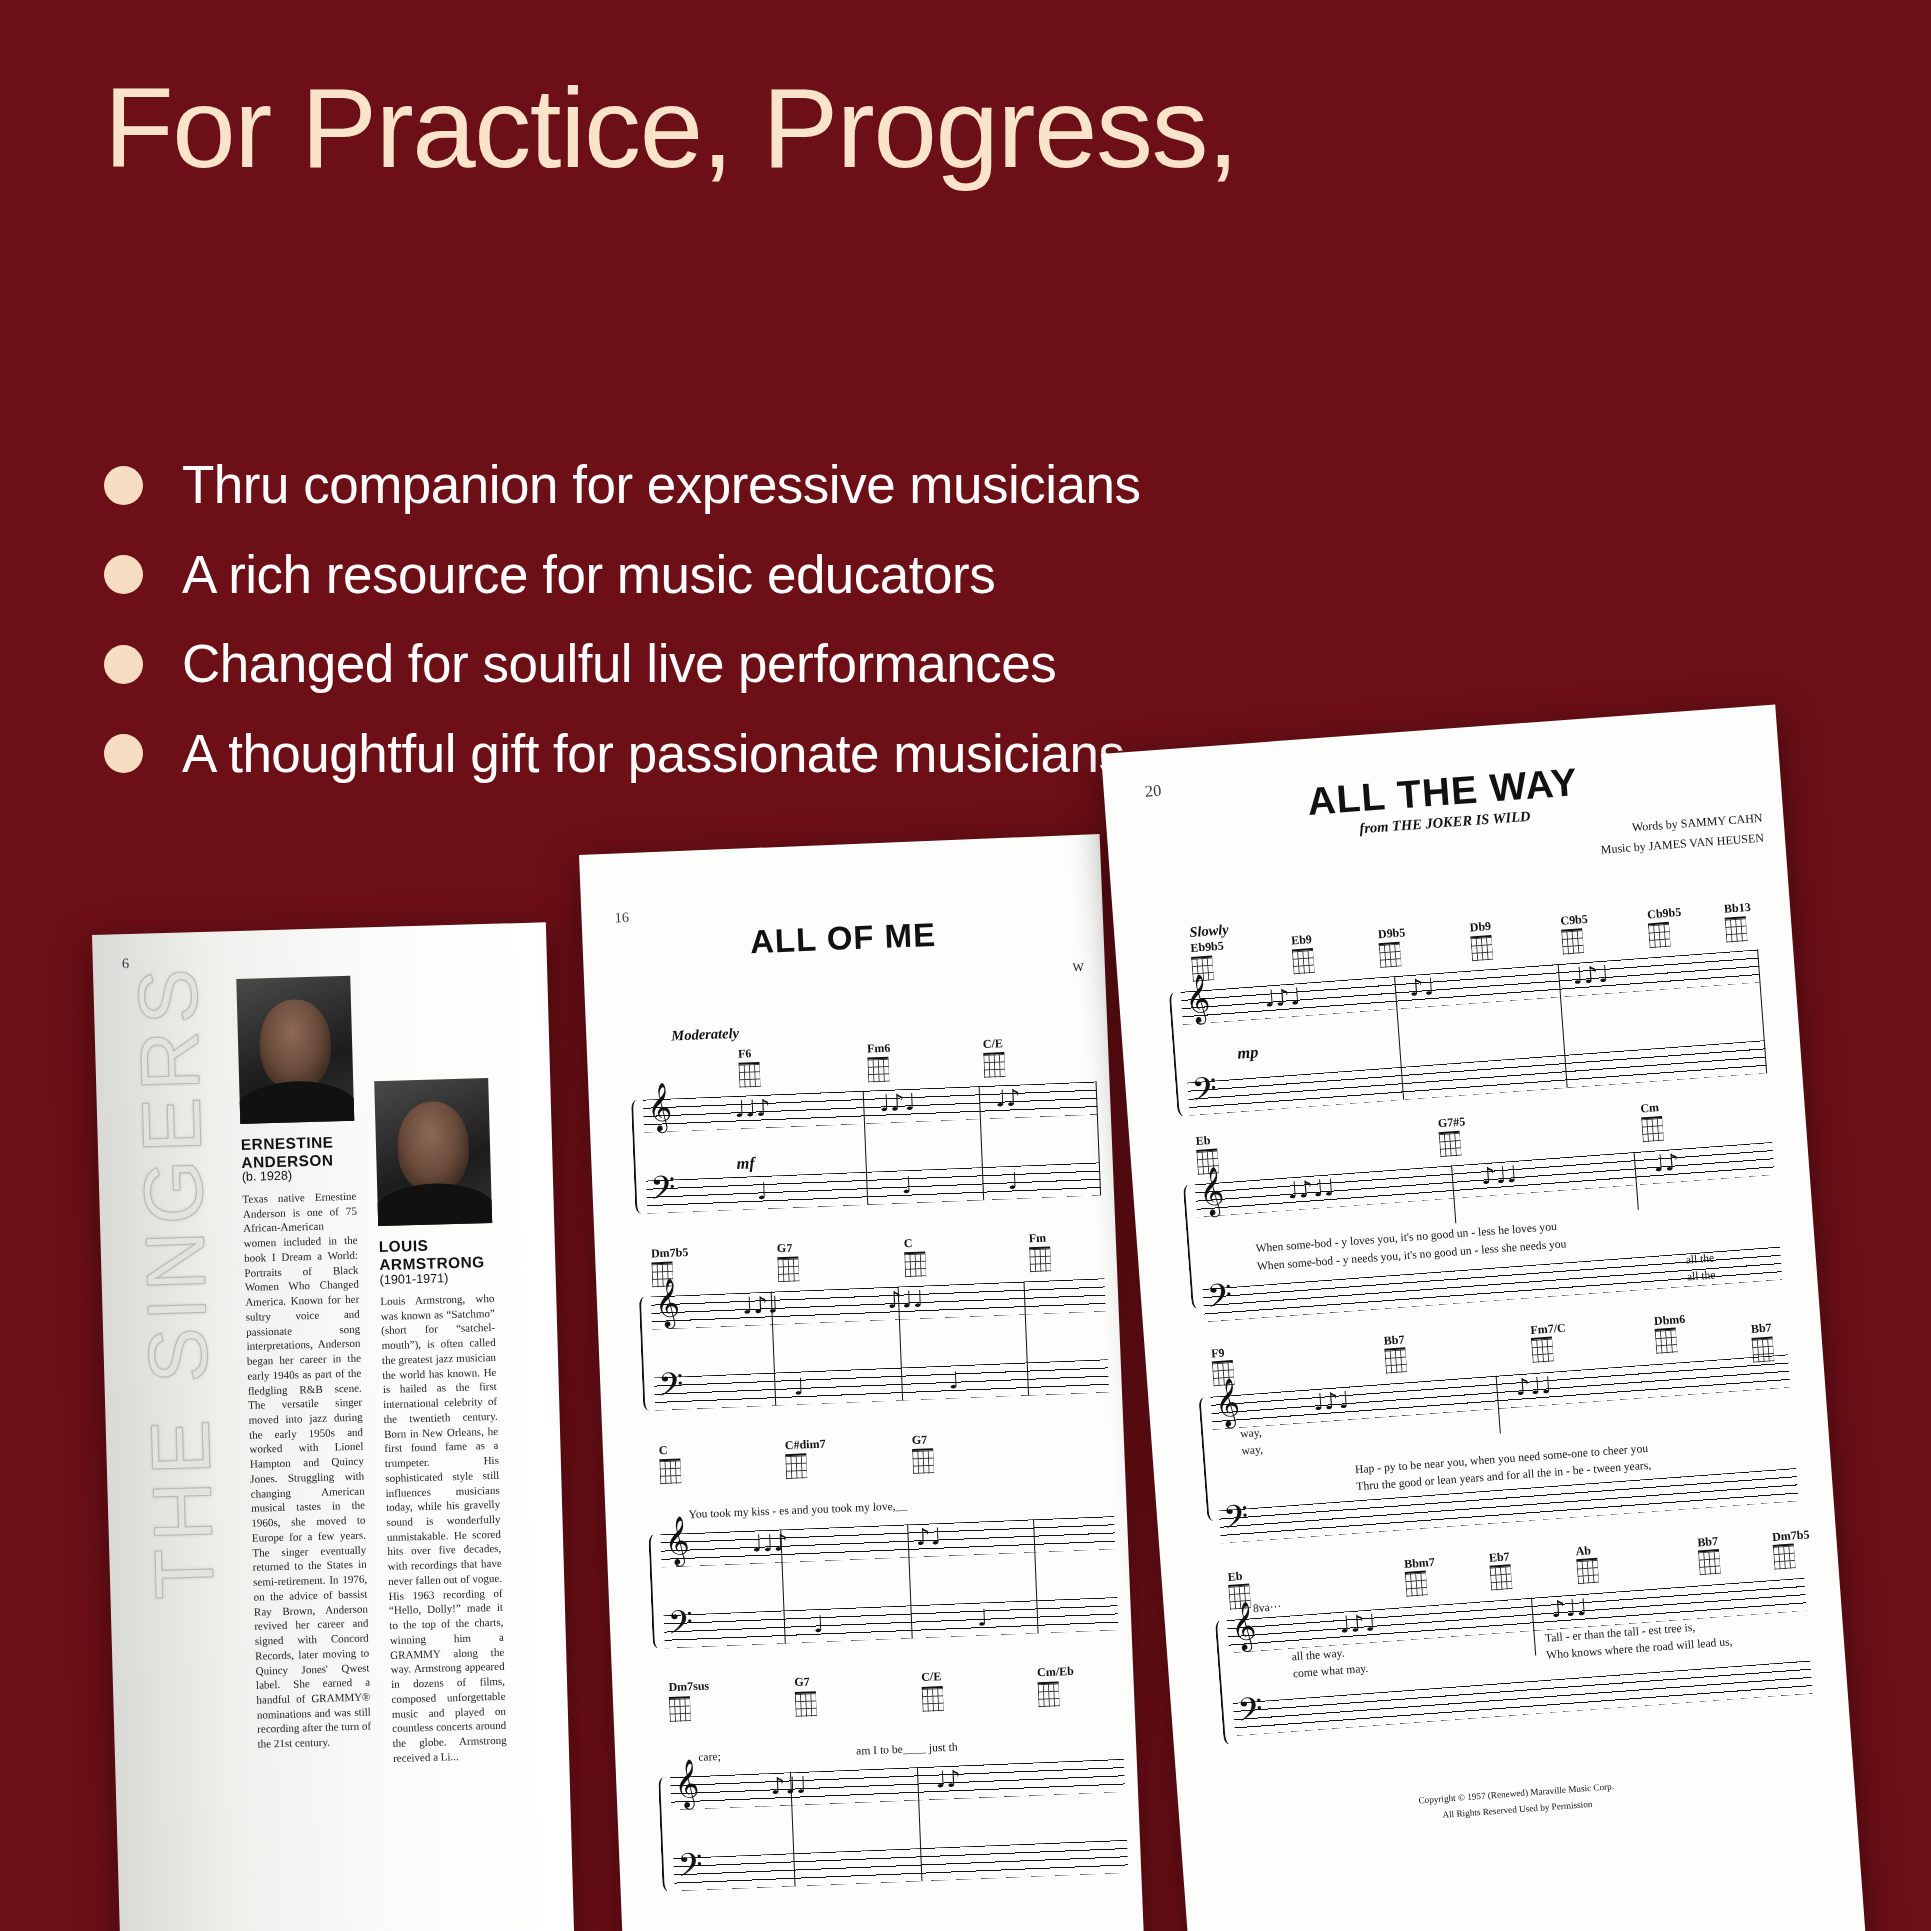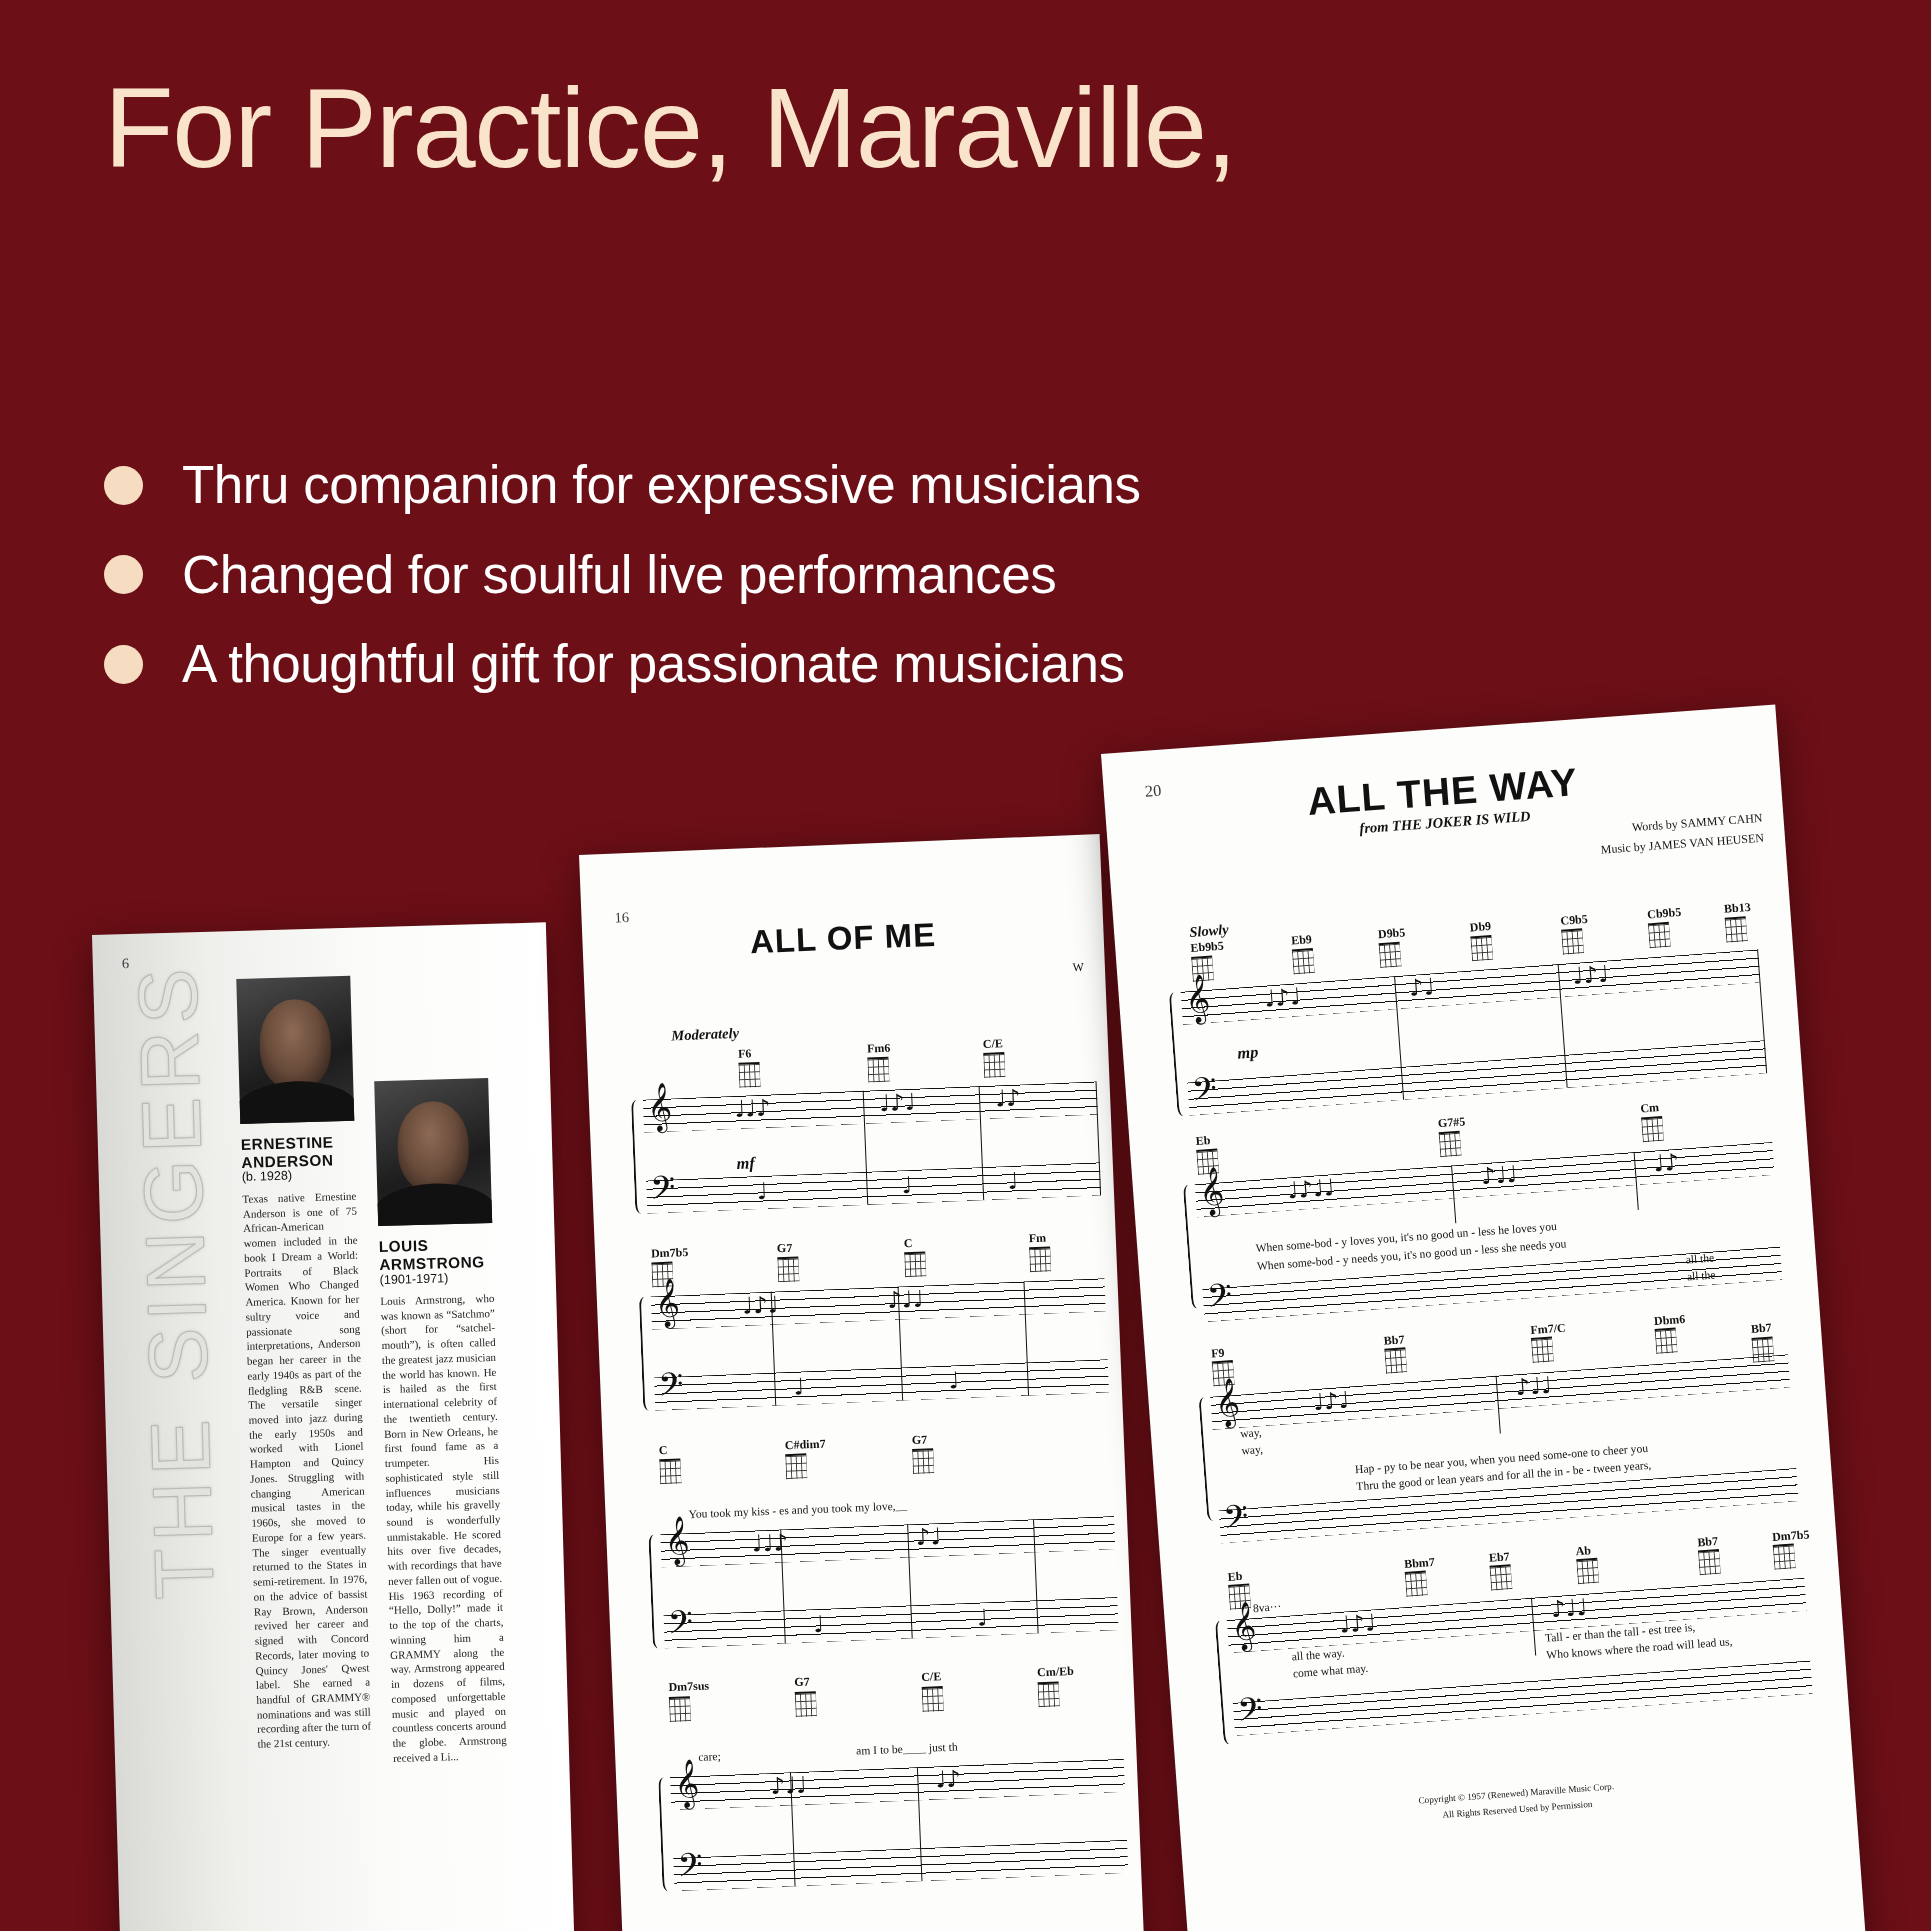--- a/index.html
+++ b/index.html
@@ -294,27 +294,31 @@
     width: 676px;
     height: 1294px;
     transform: rotate(-4.2deg);
     transform-origin: top left;
   }
 </style>
 </head>
 <body>
 
 <div class="headline">
-  <span>For Practice, Maraville,</span>
+  <span>For Practice, Progress,</span>
 </div>
 
 <div class="bullets">
   <div class="bullet-row">
     <span class="bullet-dot"></span>
     <span class="bullet-text">Thru companion for expressive musicians</span>
+  </div>
+  <div class="bullet-row">
+    <span class="bullet-dot"></span>
+    <span class="bullet-text">A rich resource for music educators</span>
   </div>
   <div class="bullet-row">
     <span class="bullet-dot"></span>
     <span class="bullet-text">Changed for soulful live performances</span>
   </div>
   <div class="bullet-row">
     <span class="bullet-dot"></span>
     <span class="bullet-text">A thoughtful gift for passionate musicians</span>
   </div>
 </div>

